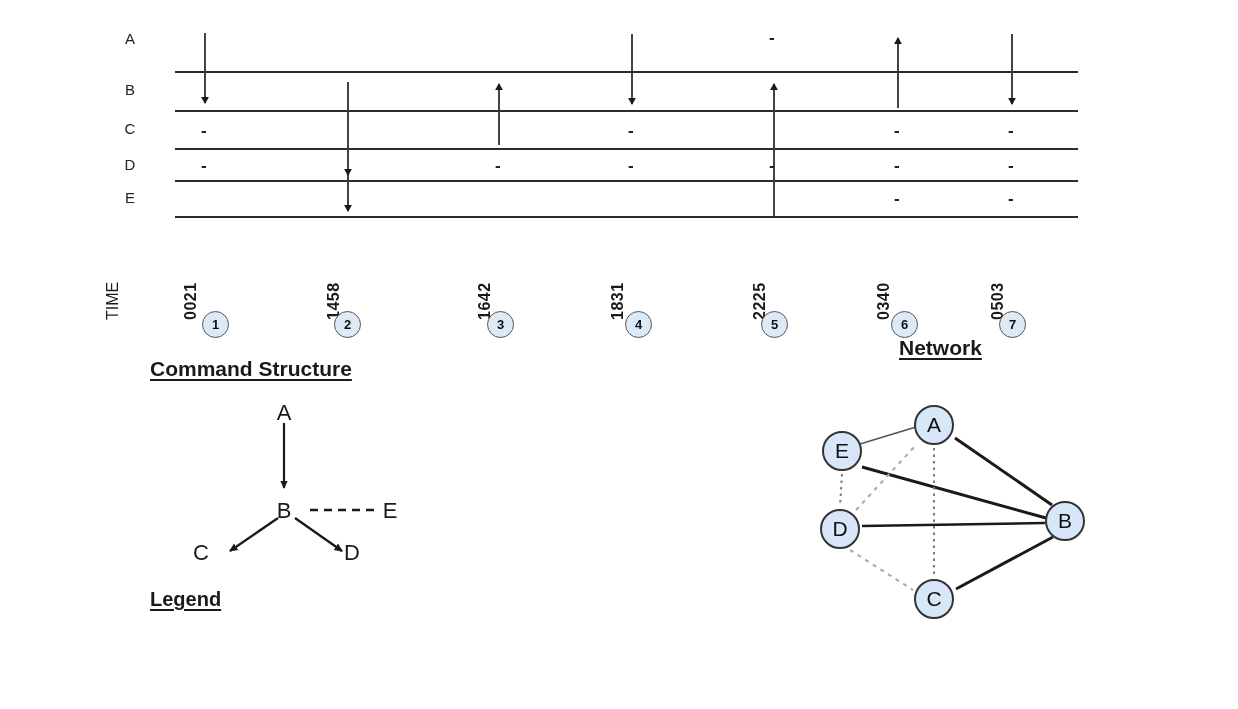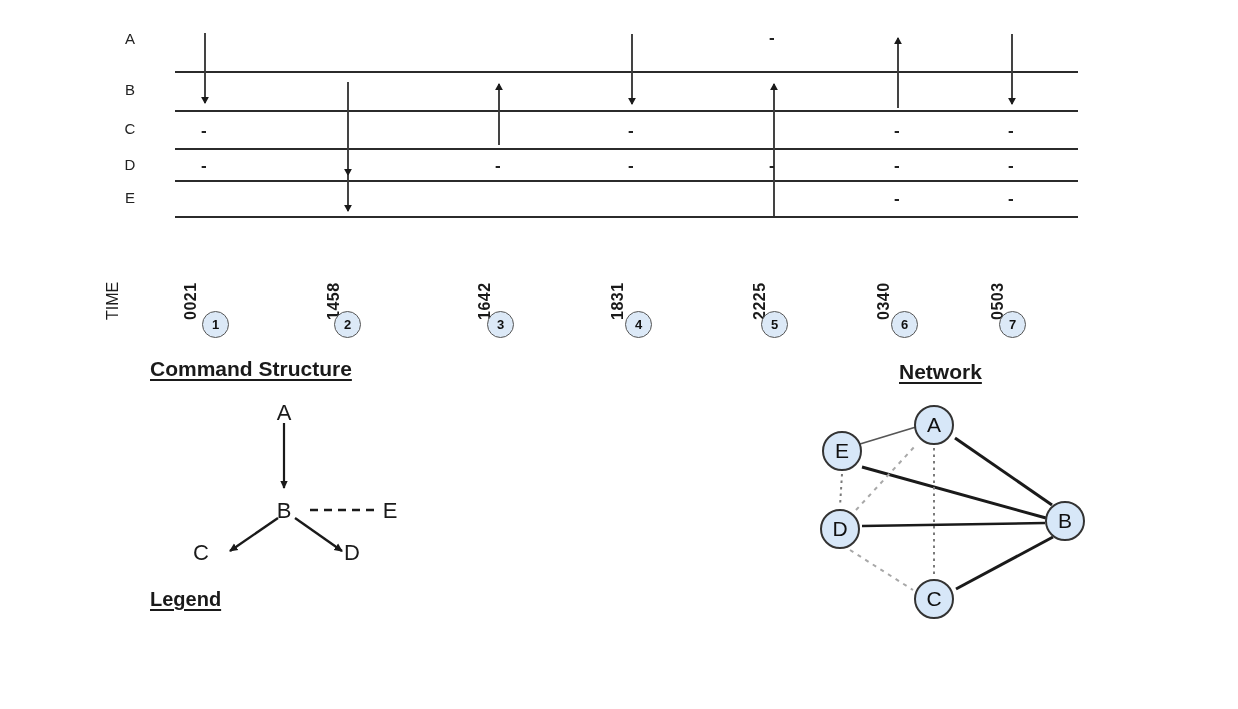--- a/index.html
+++ b/index.html
@@ -174,21 +174,21 @@
 
     <line x1="160" y1="122" x2="226" y2="122" stroke="#1a1a1a" stroke-width="2.6" stroke-dasharray="8,6"></line>
   </svg>
 
   <div class="node-letter" style="left:272px;top:400px;width:24px;">A</div>
   <div class="node-letter" style="left:272px;top:498px;width:24px;">B</div>
   <div class="node-letter" style="left:189px;top:540px;width:24px;">C</div>
   <div class="node-letter" style="left:340px;top:540px;width:24px;">D</div>
   <div class="node-letter" style="left:378px;top:498px;width:24px;">E</div>
 
-  <div class="section-heading" style="left:899px;top:360px;">Network</div>
+  <div class="section-heading" style="left:899px;top:336px;">Network</div>
 
   <svg id="net-svg" viewBox="0 0 340 240" xmlns="http://www.w3.org/2000/svg">
 
     <line x1="175" y1="48" x2="272" y2="115" stroke="#1a1a1a" stroke-width="3"></line>
 
     <line x1="176" y1="199" x2="273" y2="147" stroke="#1a1a1a" stroke-width="3"></line>
 
     <line x1="82" y1="77" x2="266" y2="128" stroke="#1a1a1a" stroke-width="3"></line>
 
     <line x1="82" y1="136" x2="265" y2="133" stroke="#1a1a1a" stroke-width="2.6"></line>

